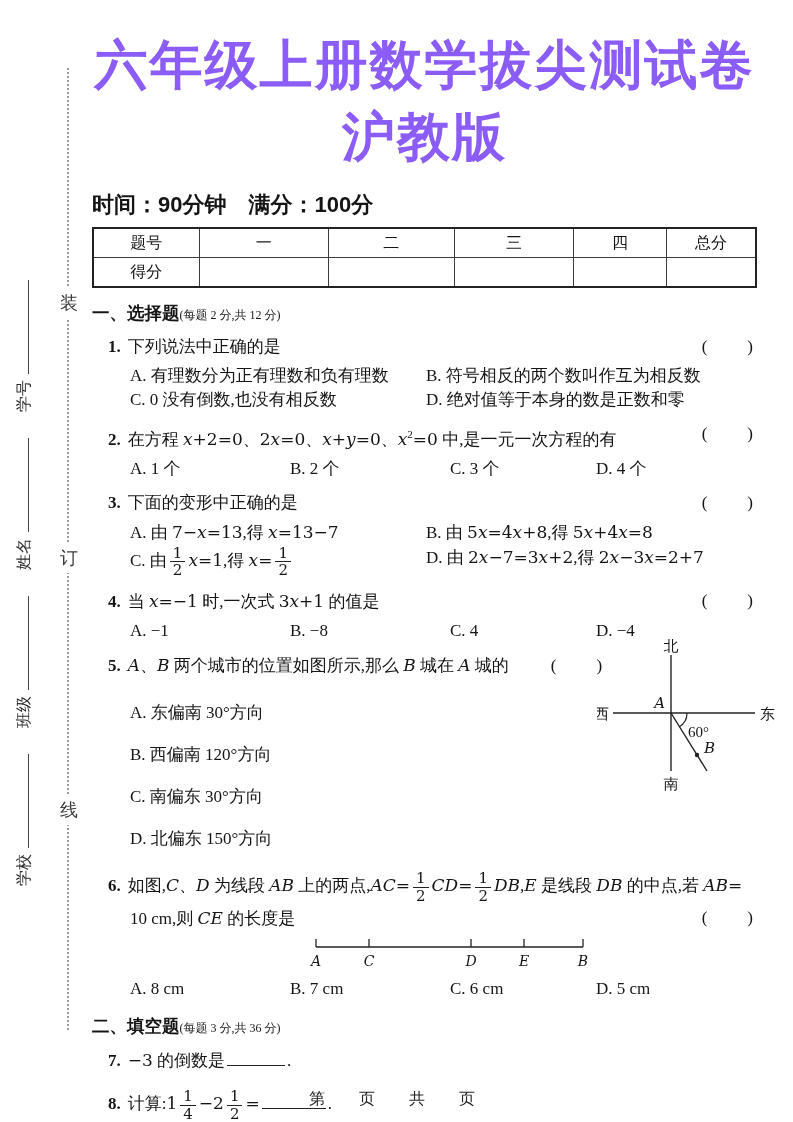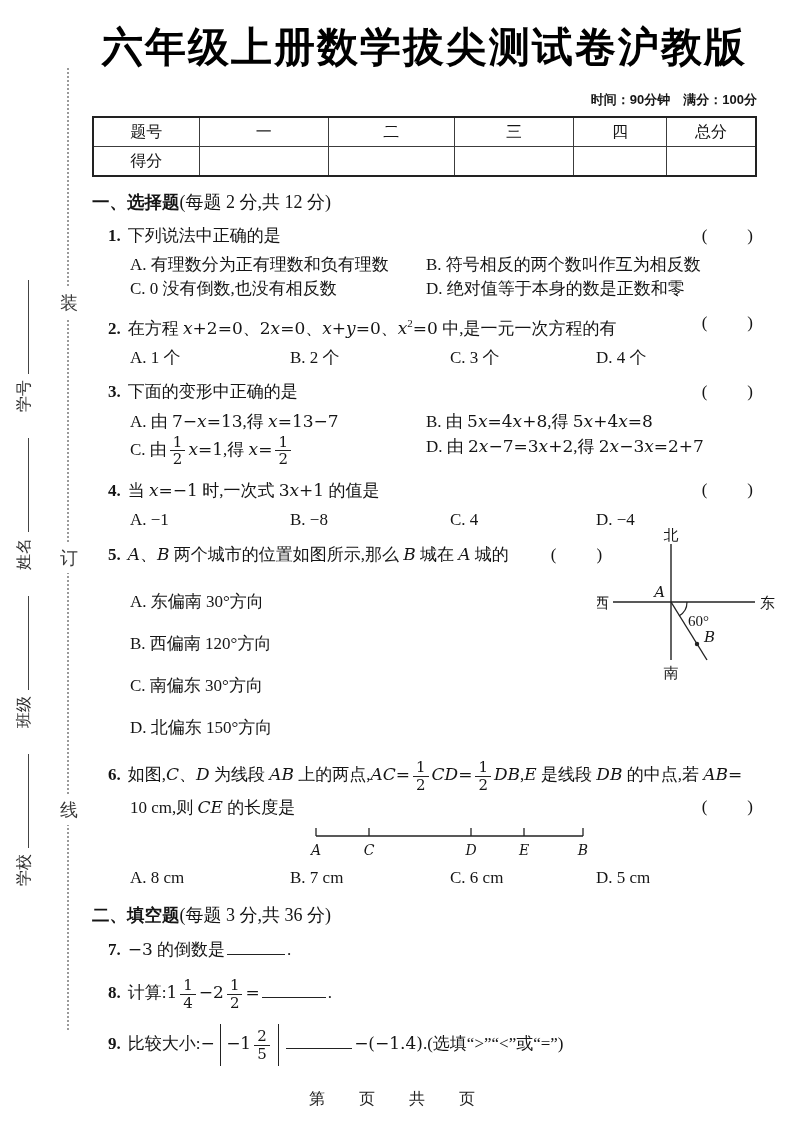--- a/index.html
+++ b/index.html
@@ -10,35 +10,35 @@
              border-left:2px dotted #9a9a9a;}
   .seal-char{position:absolute;left:57px;width:24px;text-align:center;font-size:18px;
              color:#3a3a3a;background:#fff;padding:3px 0;}
   .bind-fields{position:absolute;left:14px;top:886px;width:668px;white-space:nowrap;
                transform:rotate(-90deg);transform-origin:0 0;font-size:16px;color:#2c2c2c;}
   .bf-line{display:inline-block;width:94px;height:14px;border-bottom:1.3px solid #444;
            margin:0 26px 0 6px;}
   
   .content{position:absolute;left:92px;top:0;width:665px;}
   .title{font-family:"Liberation Sans","DejaVu Sans",sans-serif;font-weight:900;
-         font-size:41px;letter-spacing:2px;text-align:center;margin:20px 0 0 0;color:#000000;}
+         font-size:53px;letter-spacing:2px;text-align:center;margin:30px 0 0 0;color:#8b5cf6;}
   .subtitle{font-family:"Liberation Sans","DejaVu Sans",sans-serif;font-weight:900;
             font-size:33px;text-align:center;margin:16px 0 0 0;color:#0c0c0c;}
   .meta{font-family:"Liberation Sans","DejaVu Sans",sans-serif;font-weight:700;
-        font-size:13px;text-align:right;margin-top:16px;}
+        font-size:22px;text-align:left;margin-top:16px;}
   
   table.score{border-collapse:collapse;width:100%;margin-top:7px;border:2px solid #222;}
   table.score td{border:1.3px solid #3c3c3c;height:28px;text-align:center;
                  font-size:16px;padding:0;}
   td.c0{width:16%;} td.c1{width:19.5%;} td.c2{width:19%;} td.c3{width:18%;}
   td.c4{width:14%;} td.c5{width:13.5%;}
   
   .sec{margin-top:13px;font-size:17.5px;}
   .sec b{font-weight:bold;}
-  .sec .note{font-size:18px;}
+  .sec .note{font-size:12px;}
   .q{margin-top:10px;font-size:17px;}
   .q-line{position:relative;padding-left:16px;line-height:24px;}
   .q-line.tall{line-height:40px;}
   .qnum{font-weight:bold;margin-right:7px;}
   .paren{position:absolute;right:2px;top:0;letter-spacing:2px;}
   .paren.inline{position:static;margin-left:42px;}
   .cont-line{padding-left:38px;}
   .opts{display:grid;padding-left:38px;margin-top:5px;}
   .o2{grid-template-columns:296px 1fr;}
   .o4{grid-template-columns:160px 160px 146px 1fr;}

